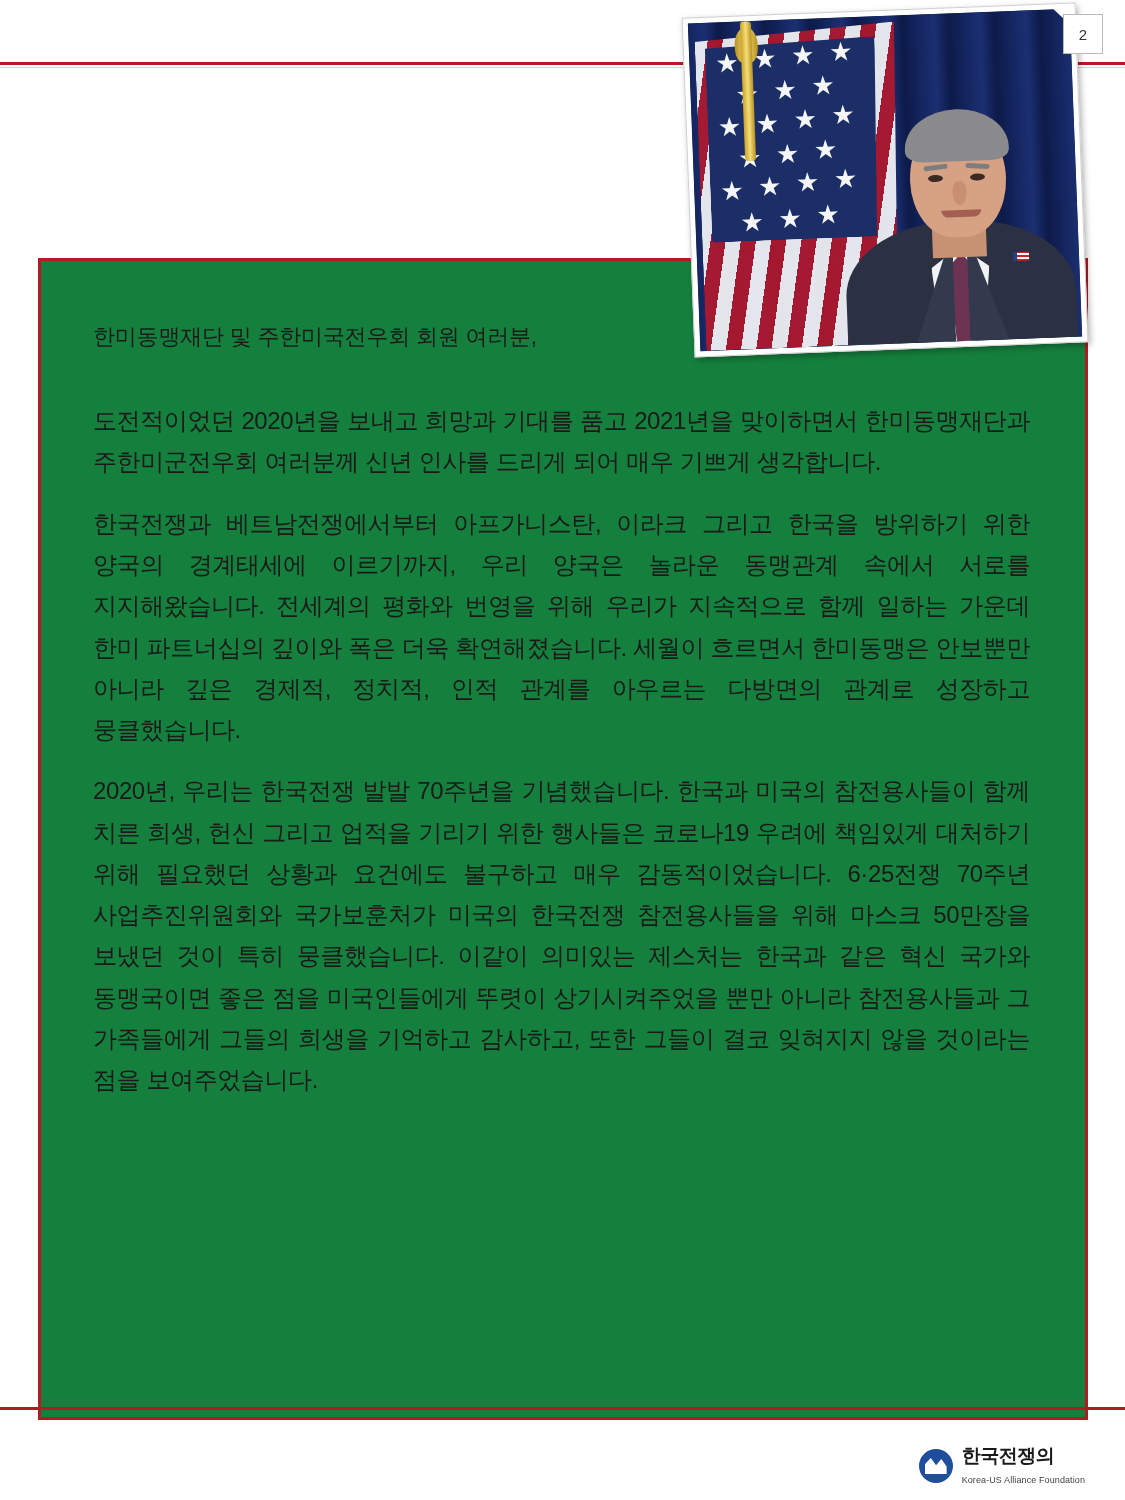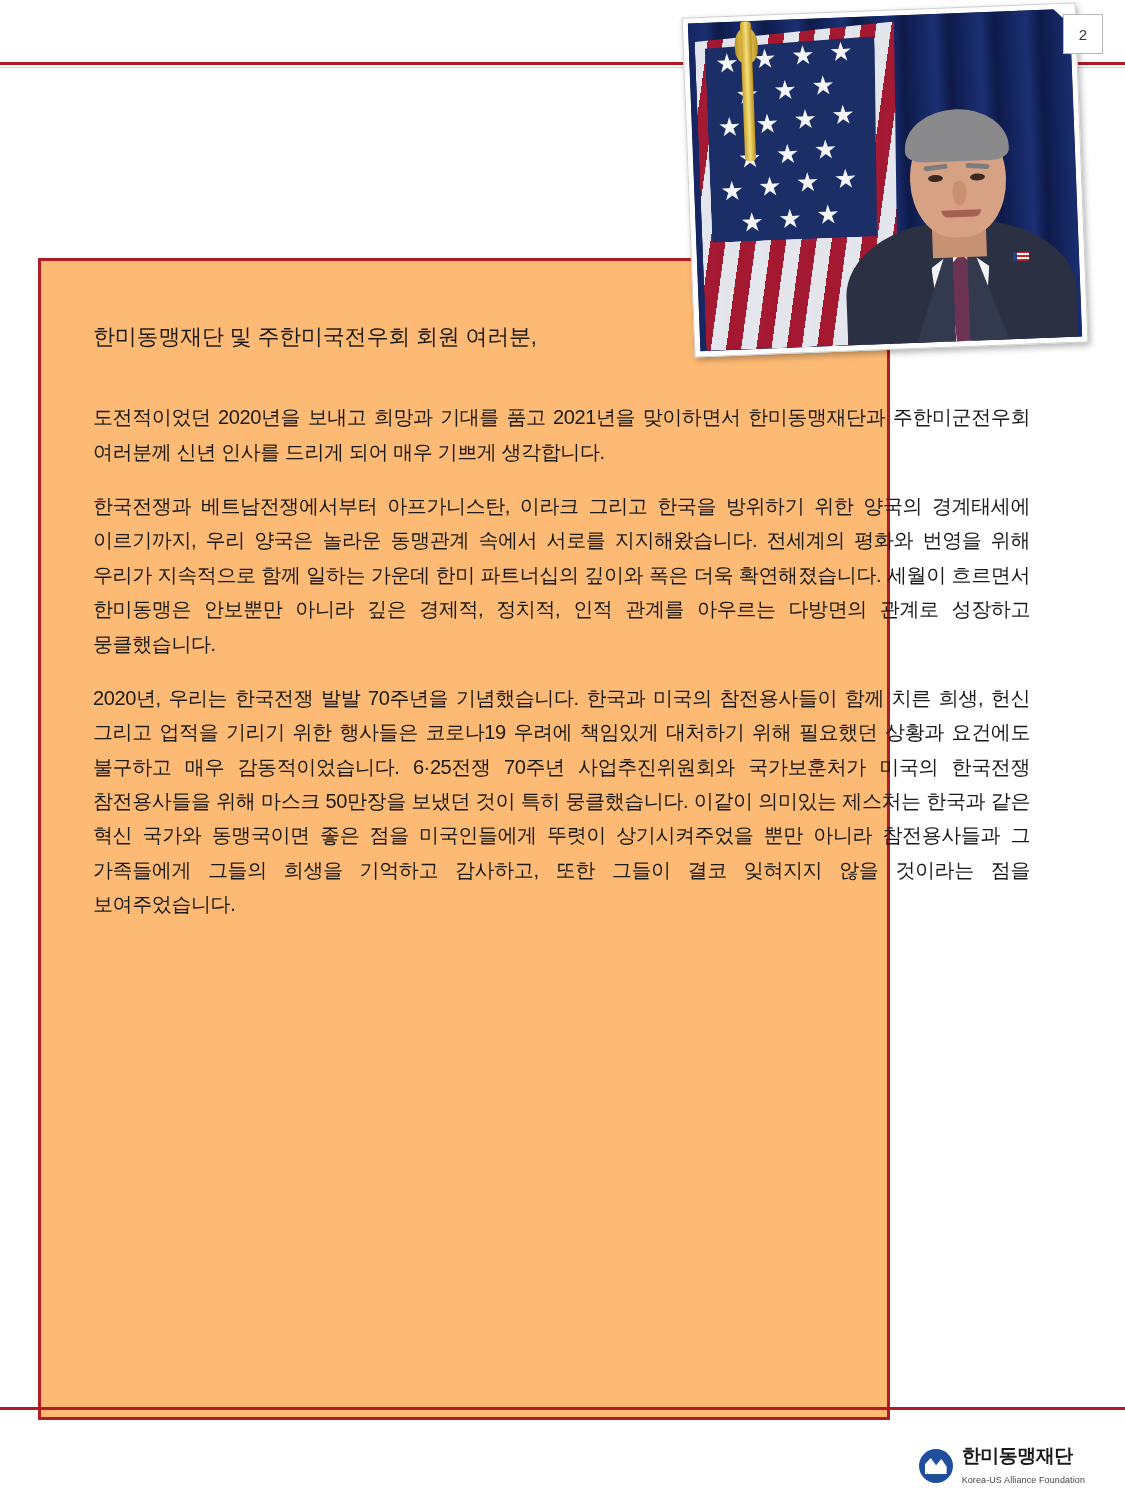--- a/index.html
+++ b/index.html
@@ -61,44 +61,44 @@
     height: 3px;
     background: #b01b24;
     z-index: 2;
   }
 
   
   .content-box {
     position: absolute;
     top: 258px;
     left: 38px;
-    width: 852px;
+    width: 1050px;
     height: 1162px;
     border: 3px solid #b01b24;
     box-sizing: border-box;
-    background: #fdba74;
+    background: #15803d;
     z-index: 1;
   }
   .content-inner {
     position: absolute;
     top: 58px;
     left: 52px;
     width: 945px;
   }
 
   
   .salutation {
     font-size: 22px;
     color: #1a1a1a;
     line-height: 1.6;
     margin: 0 0 46px 0;
     letter-spacing: -0.2px;
   }
   .para {
-    font-size: 20px;
+    font-size: 24px;
     color: #1a1a1a;
     line-height: 1.72;
     margin: 0 8px 20px 0;
     text-align: justify;
     letter-spacing: -0.4px;
     word-break: keep-all;
   }
   .para:last-child { margin-bottom: 0; }
 
   
@@ -442,16 +442,16 @@
   </div>
   <div class="photo-fold"></div>
   <div class="photo-fold-line"></div>
 </div>
 
 <div class="bottom-rule"></div>
 
 <div class="footer">
   <div class="logo-mark"></div>
   <div class="logo-text">
-    <div class="logo-kr">한미동맹재단</div>
+    <div class="logo-kr">한국전쟁의</div>
     <div class="logo-en">Korea-US Alliance Foundation</div>
   </div>
 </div>
 
 </body></html>

